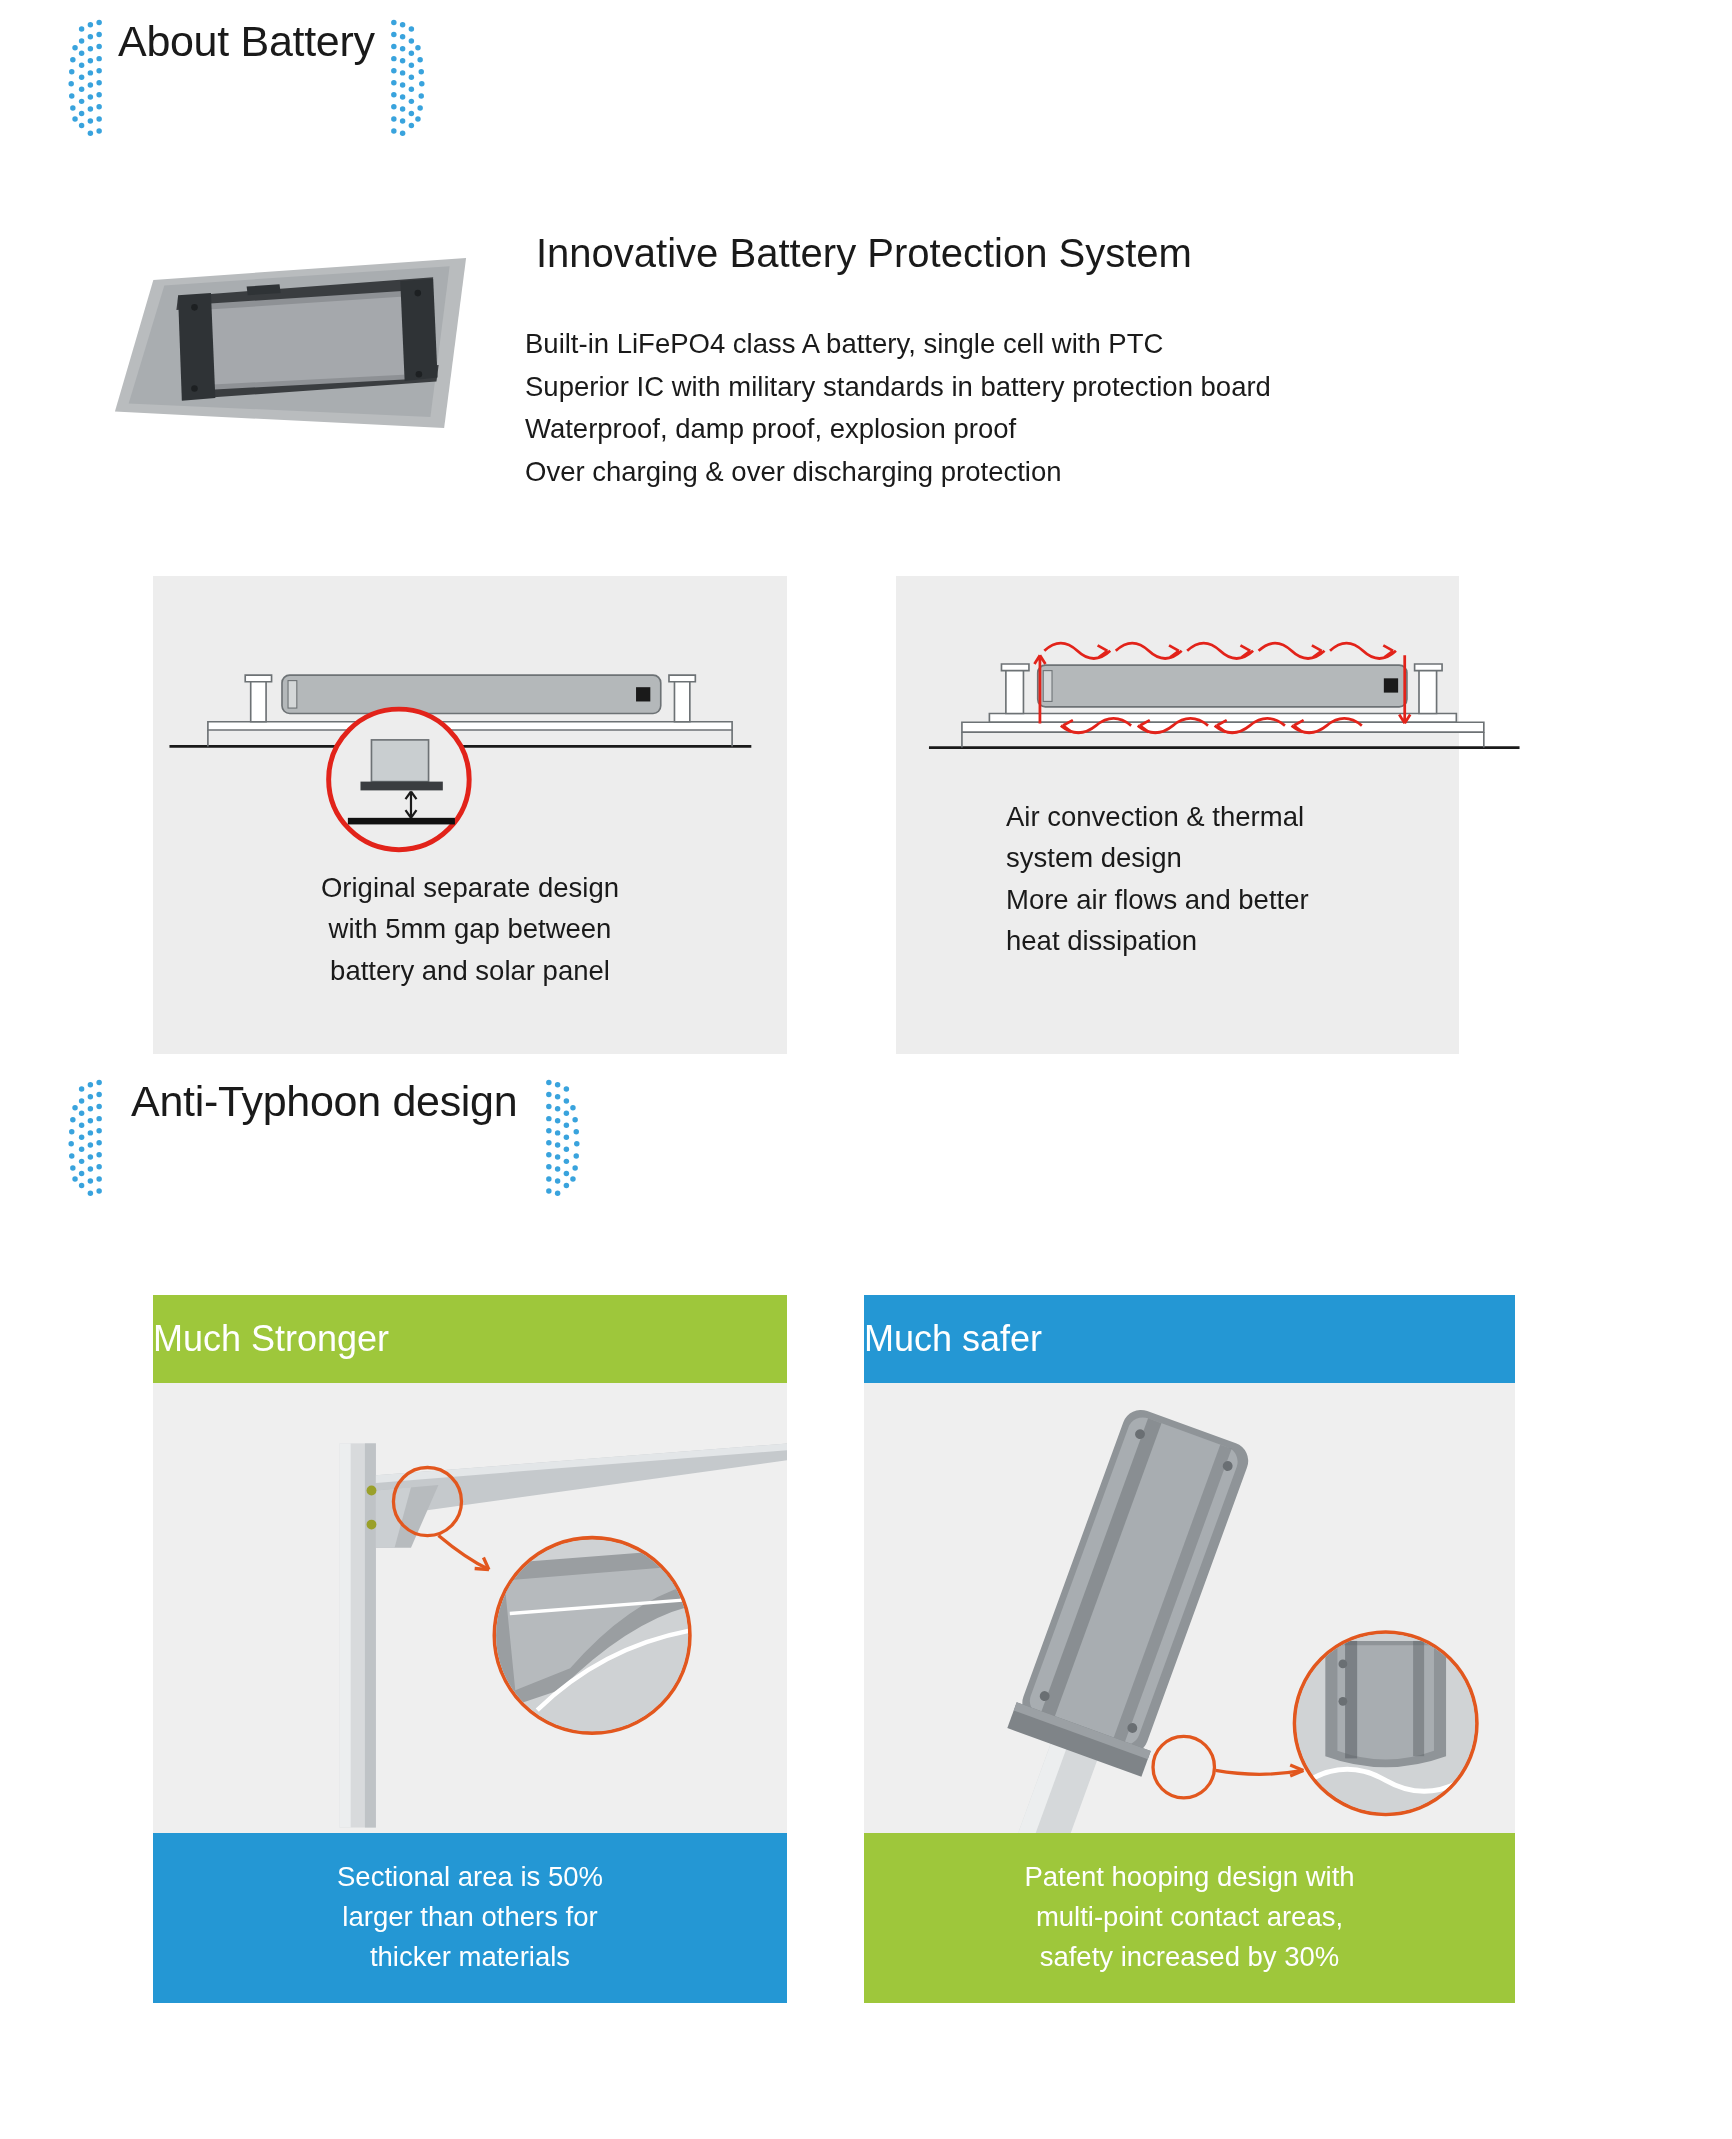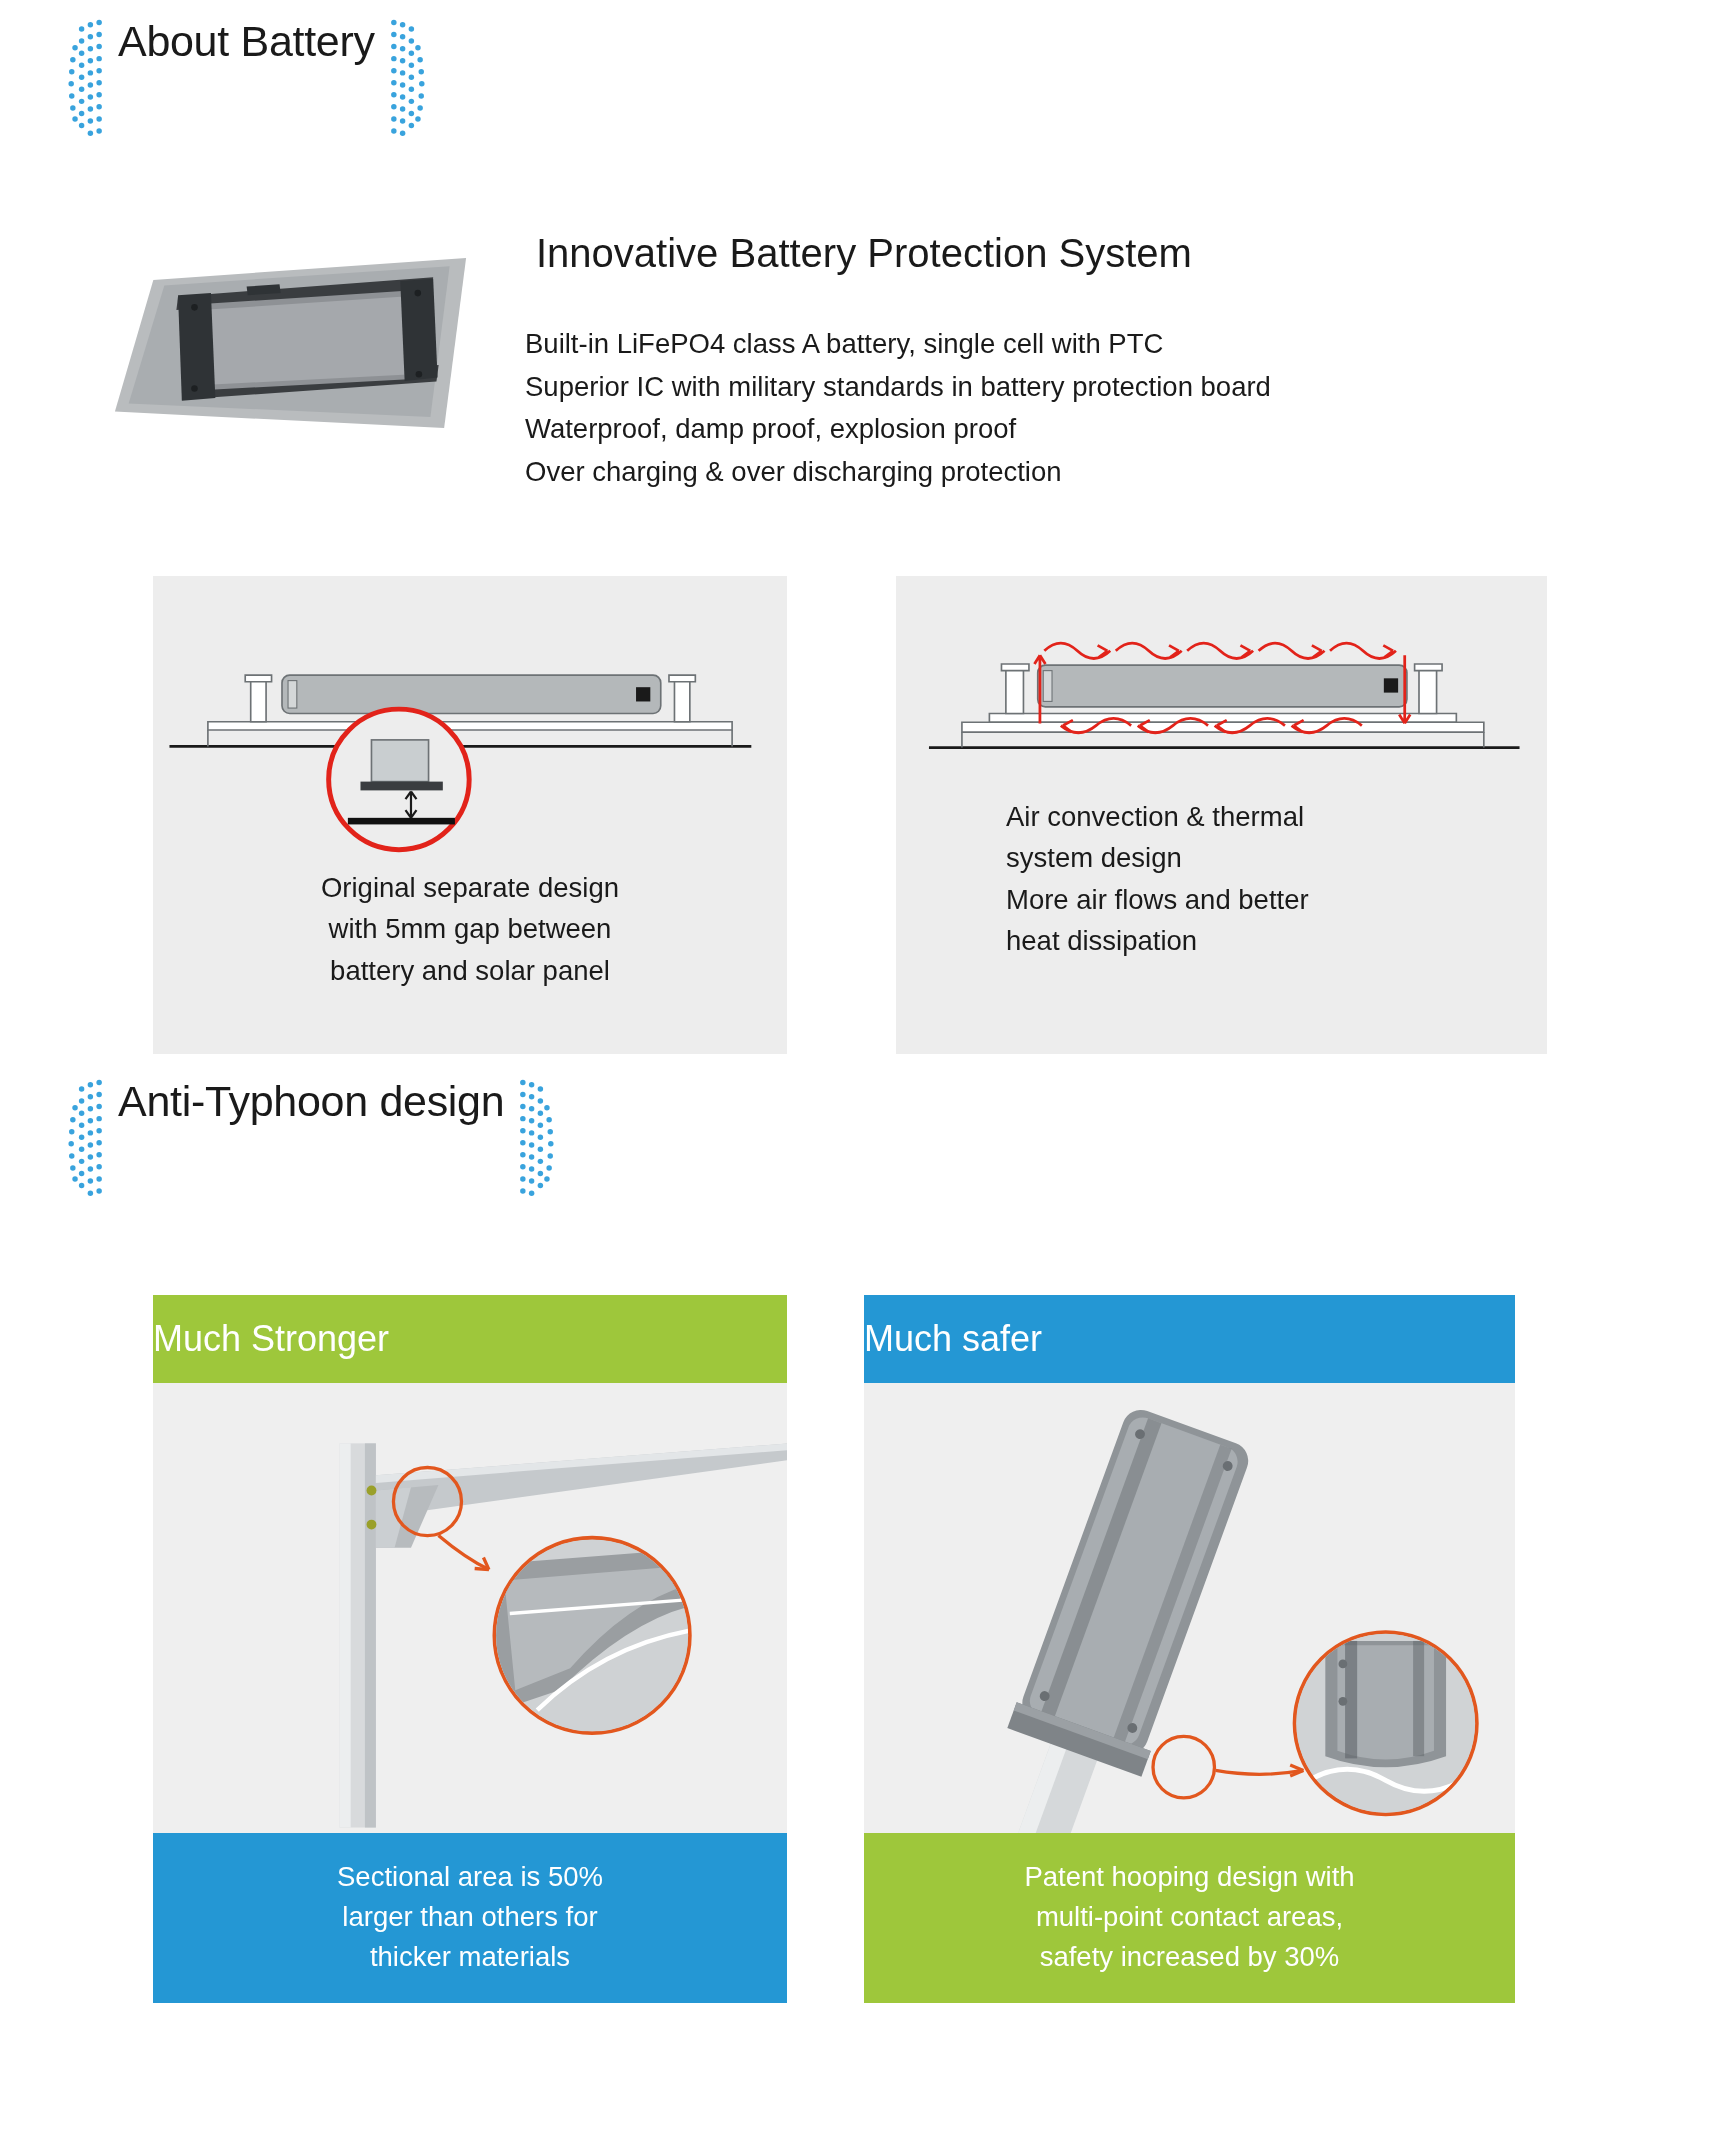--- a/index.html
+++ b/index.html
@@ -254,21 +254,21 @@
         <path d="M470,352 L470,400 M470,352 l-10,14 M470,352 l10,14 M470,400 l-10,-14 M470,400 l10,-14" stroke="#1a1a1a" stroke-width="4" fill="none"></path>
       </g>
     </svg>
     <div class="caption" style="top:291px;">
       <div>Original separate design</div>
       <div>with 5mm gap between</div>
       <div>battery and solar panel</div>
     </div>
   </div>
 
-  <div class="panel" style="left:896px; top:576px; width:651px; height:478px;">
+  <div class="panel" style="left:896px; top:576px; width:563px; height:478px;">
     <svg style="position:absolute; left:0; top:22px;" width="651" height="209" viewBox="0 0 1185 380" xmlns="http://www.w3.org/2000/svg">
 
       <path d="M170,210 L1020,210 L1020,226 L170,226 Z" fill="#ffffff" stroke="#6d7275" stroke-width="3"></path>
       <path d="M120,226 L1070,226 L1070,244 L120,244 Z" fill="#ffffff" stroke="#6d7275" stroke-width="3"></path>
       <path d="M60,272 L1135,272" stroke="#1a1a1a" stroke-width="5"></path>
       <path d="M120,244 L120,272 M1070,244 L1070,272" stroke="#6d7275" stroke-width="3"></path>
 
       <path d="M200,130 L232,130 L232,210 L200,210 Z" fill="#ffffff" stroke="#6d7275" stroke-width="3"></path>
       <path d="M192,120 L242,120 L242,132 L192,132 Z" fill="#ffffff" stroke="#6d7275" stroke-width="3"></path>
       <path d="M952,130 L984,130 L984,210 L952,210 Z" fill="#ffffff" stroke="#6d7275" stroke-width="3"></path>
@@ -347,21 +347,21 @@
             <circle cx="28" cy="176" r="5"></circle>
             <circle cx="16" cy="186" r="5"></circle>
           <circle cx="60" cy="186" r="5"></circle>
             <circle cx="44" cy="190" r="5"></circle>
             <circle cx="28" cy="198" r="5"></circle>
           <circle cx="60" cy="208" r="5"></circle>
             <circle cx="44" cy="212" r="5"></circle>
         </g>
       </svg>
     </div>
-    <div class="title" style="margin:0 12px;">Anti-Typhoon design</div>
+    <div class="title" style="margin:0 25px;">Anti-Typhoon design</div>
     <div class="bracket">
       <svg viewBox="0 0 72 230" xmlns="http://www.w3.org/2000/svg">
         <g fill="#39a3dd" transform="translate(72,0) scale(-1,1)">
           <circle cx="60" cy="10" r="5"></circle>
             <circle cx="44" cy="14" r="5"></circle>
             <circle cx="28" cy="22" r="5"></circle>
           <circle cx="60" cy="32" r="5"></circle>
             <circle cx="44" cy="36" r="5"></circle>
             <circle cx="28" cy="44" r="5"></circle>
             <circle cx="16" cy="56" r="5"></circle>

